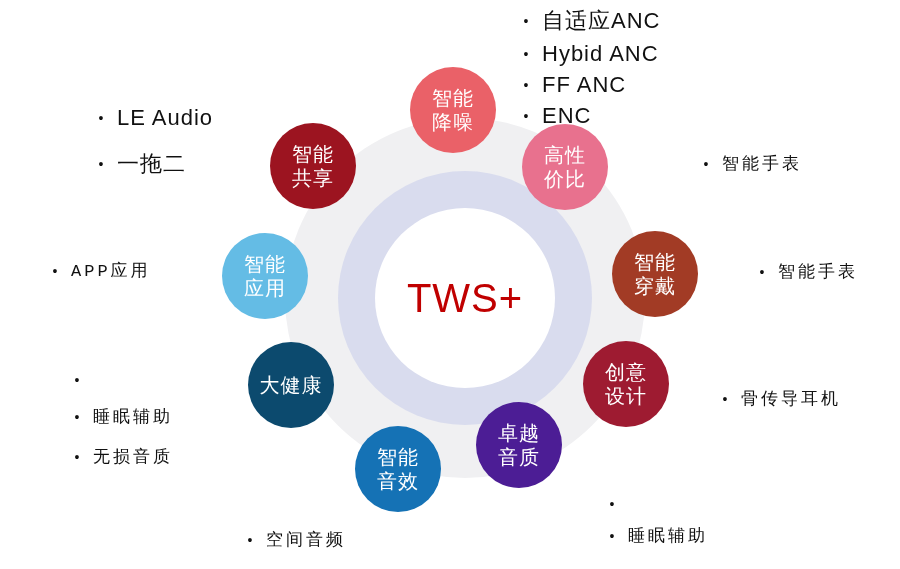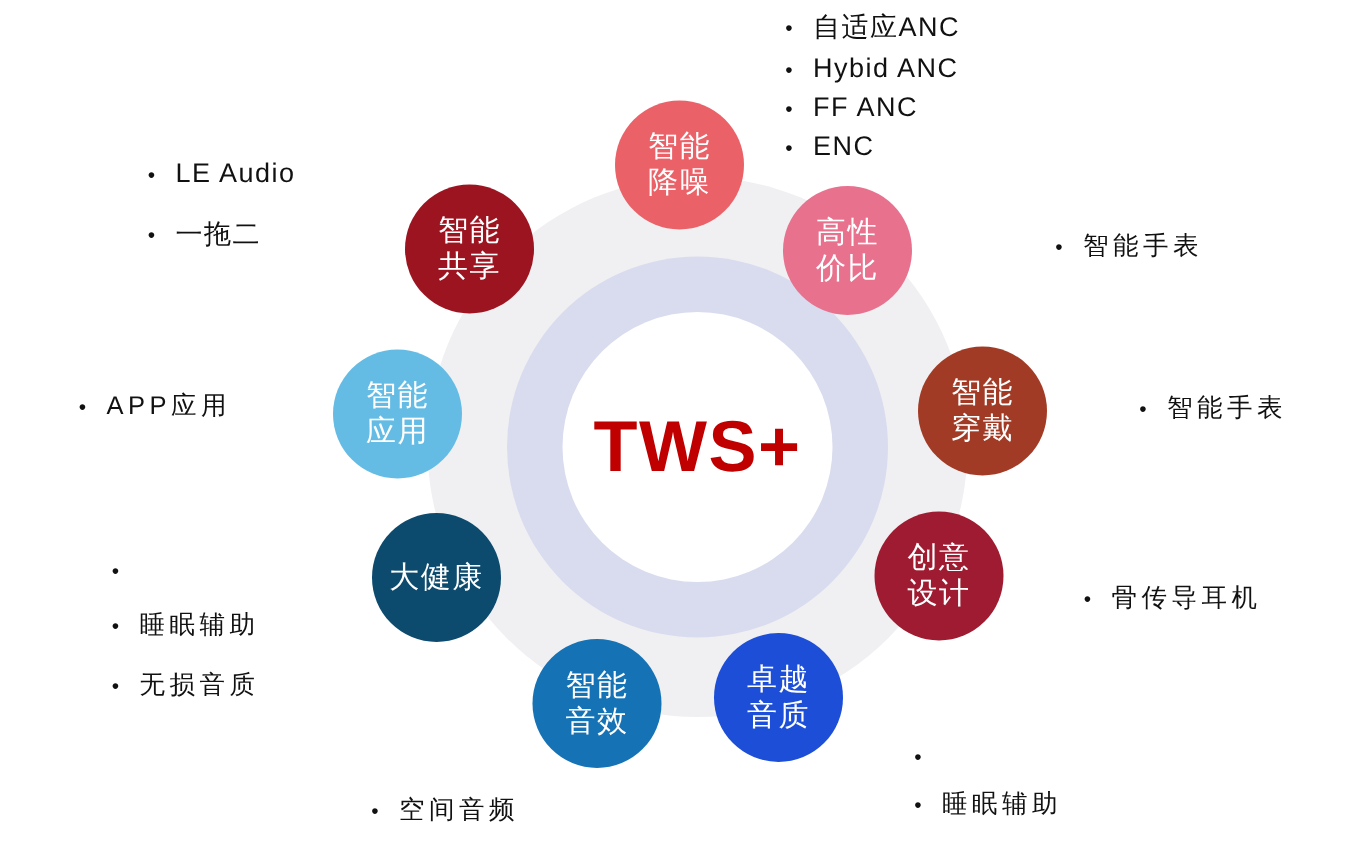--- a/index.html
+++ b/index.html
@@ -11,34 +11,34 @@
   .canvas {
     position: relative;
     width: 900px; height: 569px;
     background: #ffffff;
   }
   .circle { position: absolute; border-radius: 50%; }
   .bg-outer   { width: 360px; height: 360px; left: 285px; top: 118px; }
   .bg-ring    { width: 254px; height: 254px; left: 338px; top: 171px; }
   .bg-core    { width: 180px; height: 180px; left: 375px; top: 208px;
                 display: flex; align-items: center; justify-content: center; }
-  .tws-title  { font-size: 48px; font-weight: bold; letter-spacing: 1px; }
+  .tws-title  { font-size: 40px; font-weight: normal; letter-spacing: 1px; }
 
   .node {
     position: absolute; width: 86px; height: 86px; border-radius: 50%;
     display: flex; flex-direction: column; align-items: center; justify-content: center;
     color: #ffffff; font-weight: normal; font-size: 20px; line-height: 24px;
     letter-spacing: 1px; text-align: center;
   }
   .annot { position: absolute; display: flex; flex-direction: column; color: #111111; }
   .annot .item { display: flex; align-items: center; white-space: nowrap; }
   .annot .bullet { width: 14px; margin-right: 9px; font-size: 14px; color: #111111;
                    display: inline-block; text-align: center; flex: 0 0 14px; }
-  .annot .txt { font-size: 18px; letter-spacing: 1px; }
-  .annot.spaced .txt { letter-spacing: 3px; font-family: Liberation Sans, sans-serif; font-size: 17px; }
+  .annot .txt { font-size: 22px; letter-spacing: 1px; }
+  .annot.spaced .txt { letter-spacing: 3px; font-family: Liberation Mono, monospace; font-size: 17px; }
   .gap4  { gap: 5px; }
   .gap12 { gap: 12px; }
   .gap17 { gap: 17px; }
   .gap18 { gap: 18px; }
 </style>
 </head>
 <body>
 
 <div class="canvas">
 
@@ -57,21 +57,21 @@
     <span>价比</span>
   </div>
   <div class="node" style="left: 612px; top: 231px; background-color: rgb(162, 59, 37);">
     <span>智能</span>
     <span>穿戴</span>
   </div>
   <div class="node" style="left: 583px; top: 341px; background-color: rgb(158, 27, 49);">
     <span>创意</span>
     <span>设计</span>
   </div>
-  <div class="node" style="left: 476px; top: 422px; background-color: #1d4ed8;">
+  <div class="node" style="left: 476px; top: 402px; background-color: #4c1d95;">
     <span>卓越</span>
     <span>音质</span>
   </div>
   <div class="node" style="left: 355px; top: 426px; background-color: rgb(21, 114, 181);">
     <span>智能</span>
     <span>音效</span>
   </div>
   <div class="node" style="left: 248px; top: 342px; background-color: #0c4a6e;">
     <span>大健康</span>
     <span></span>

